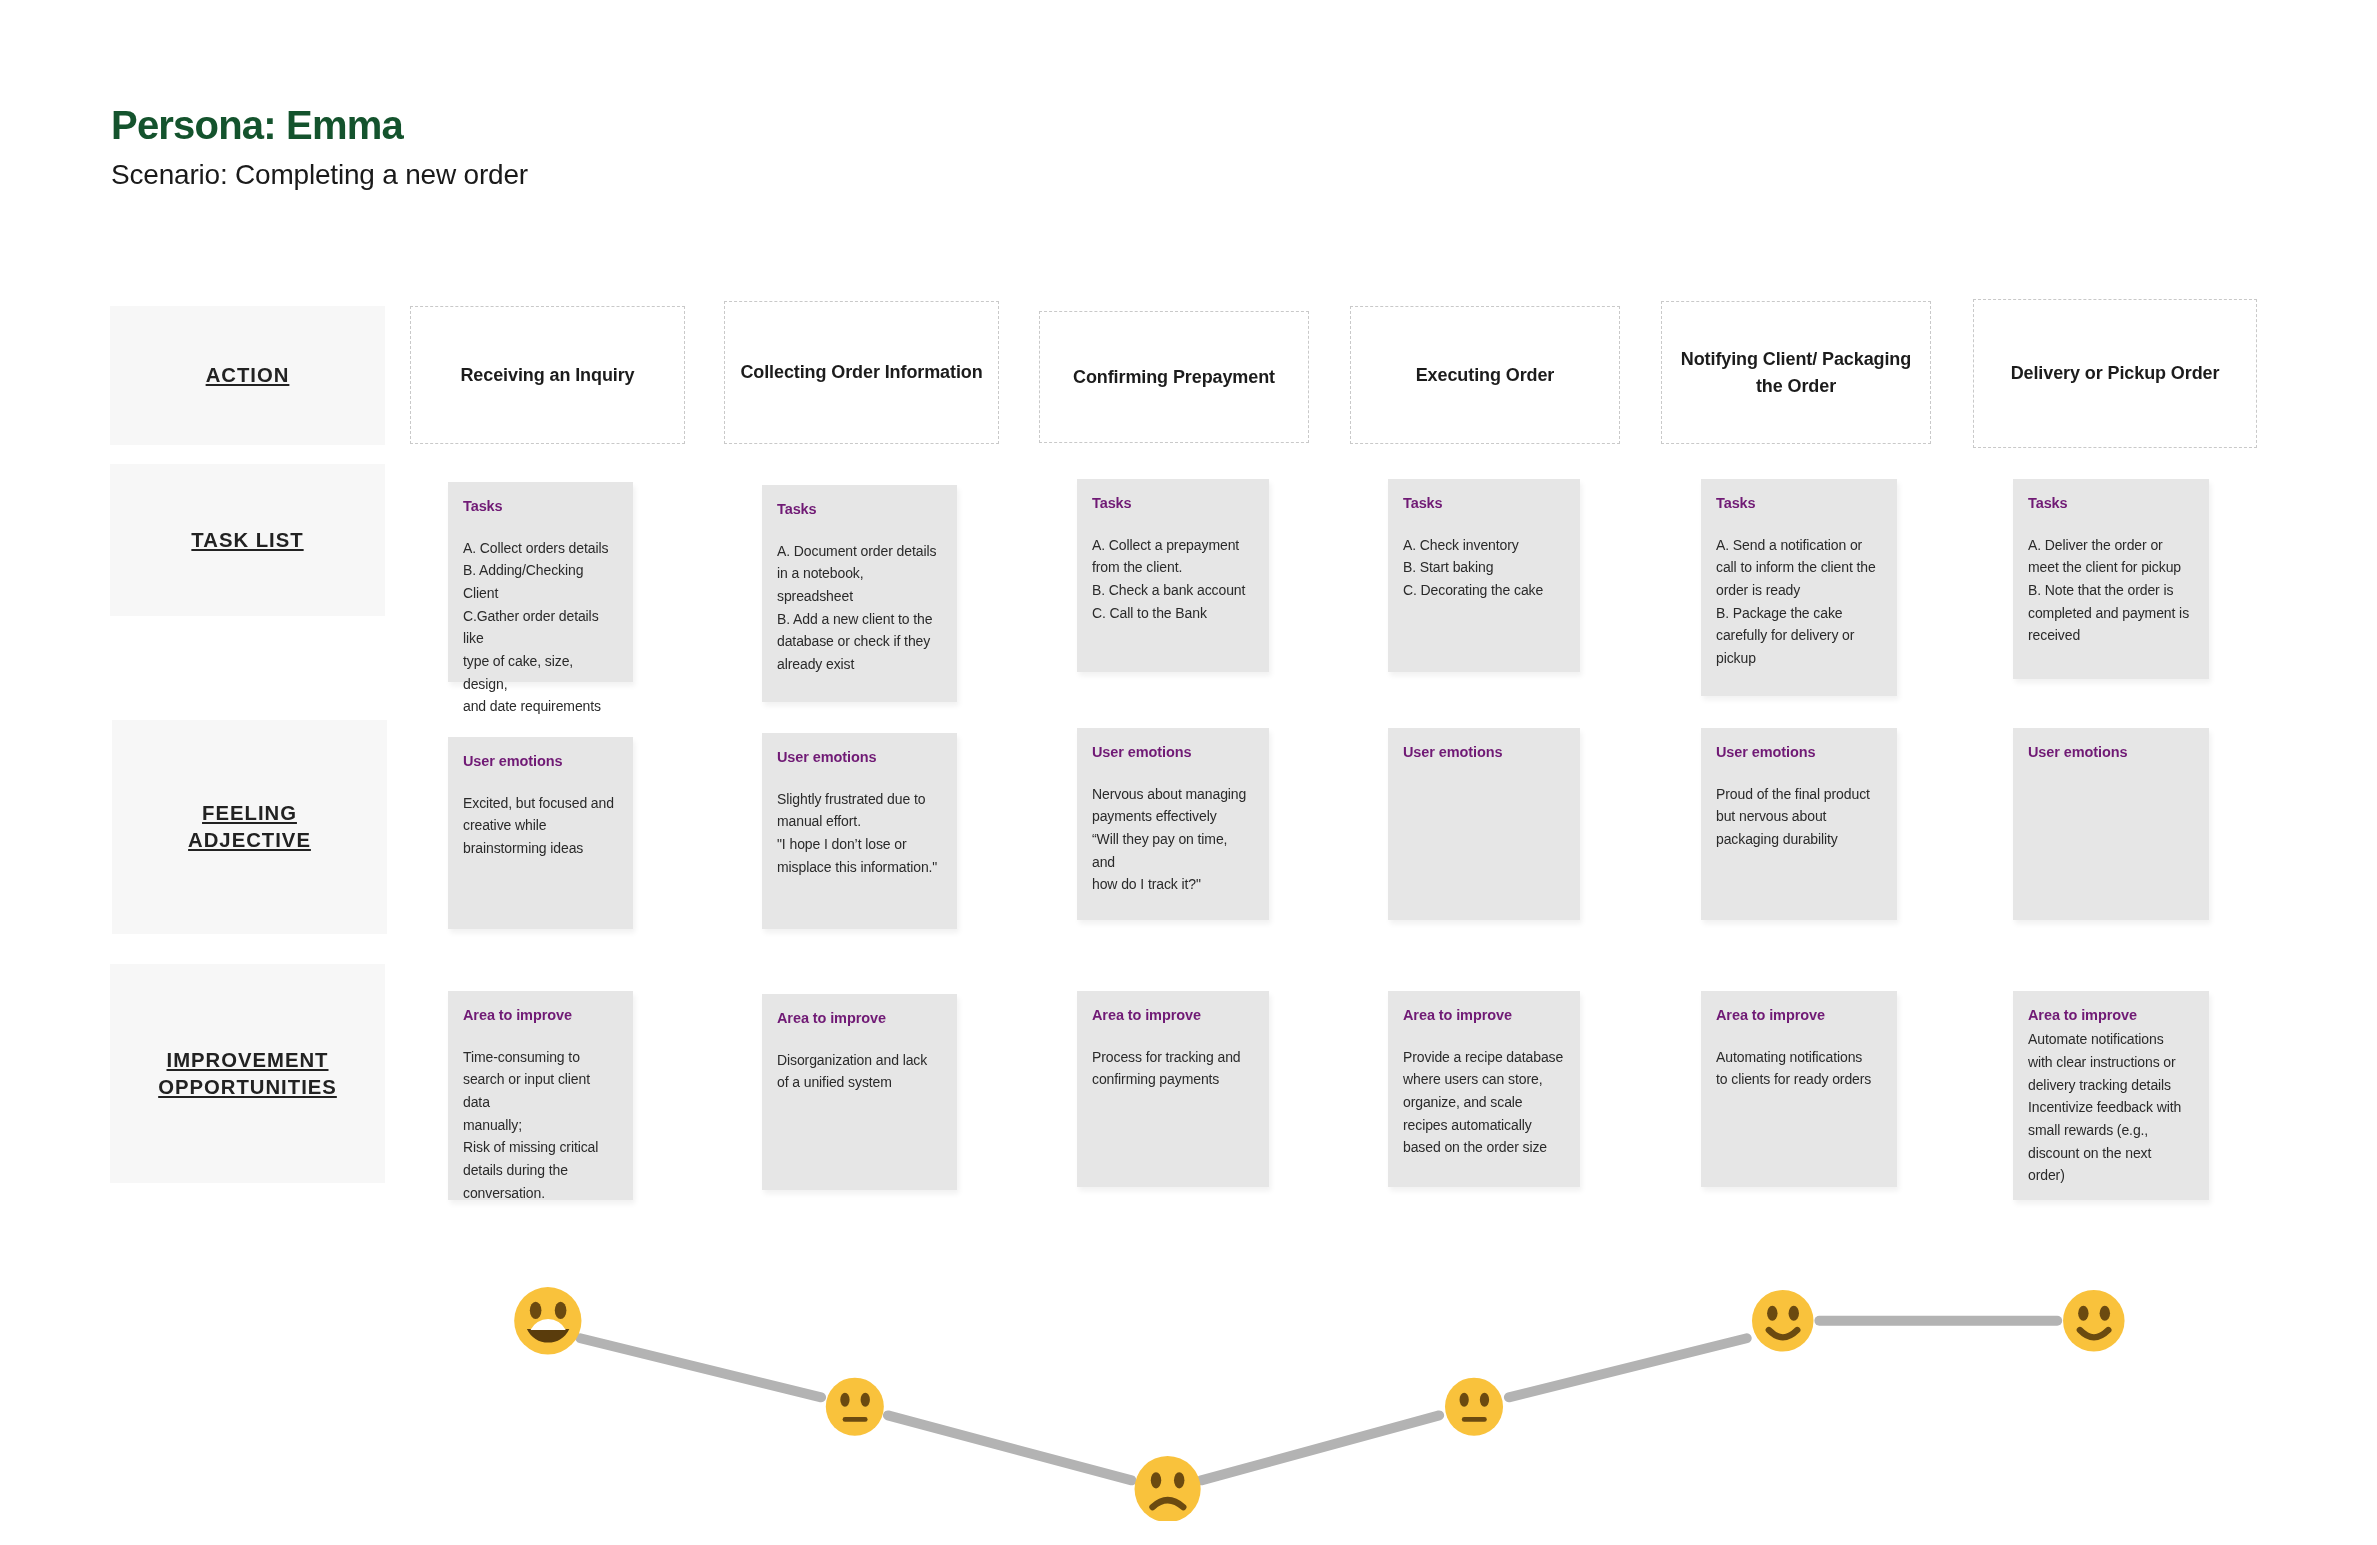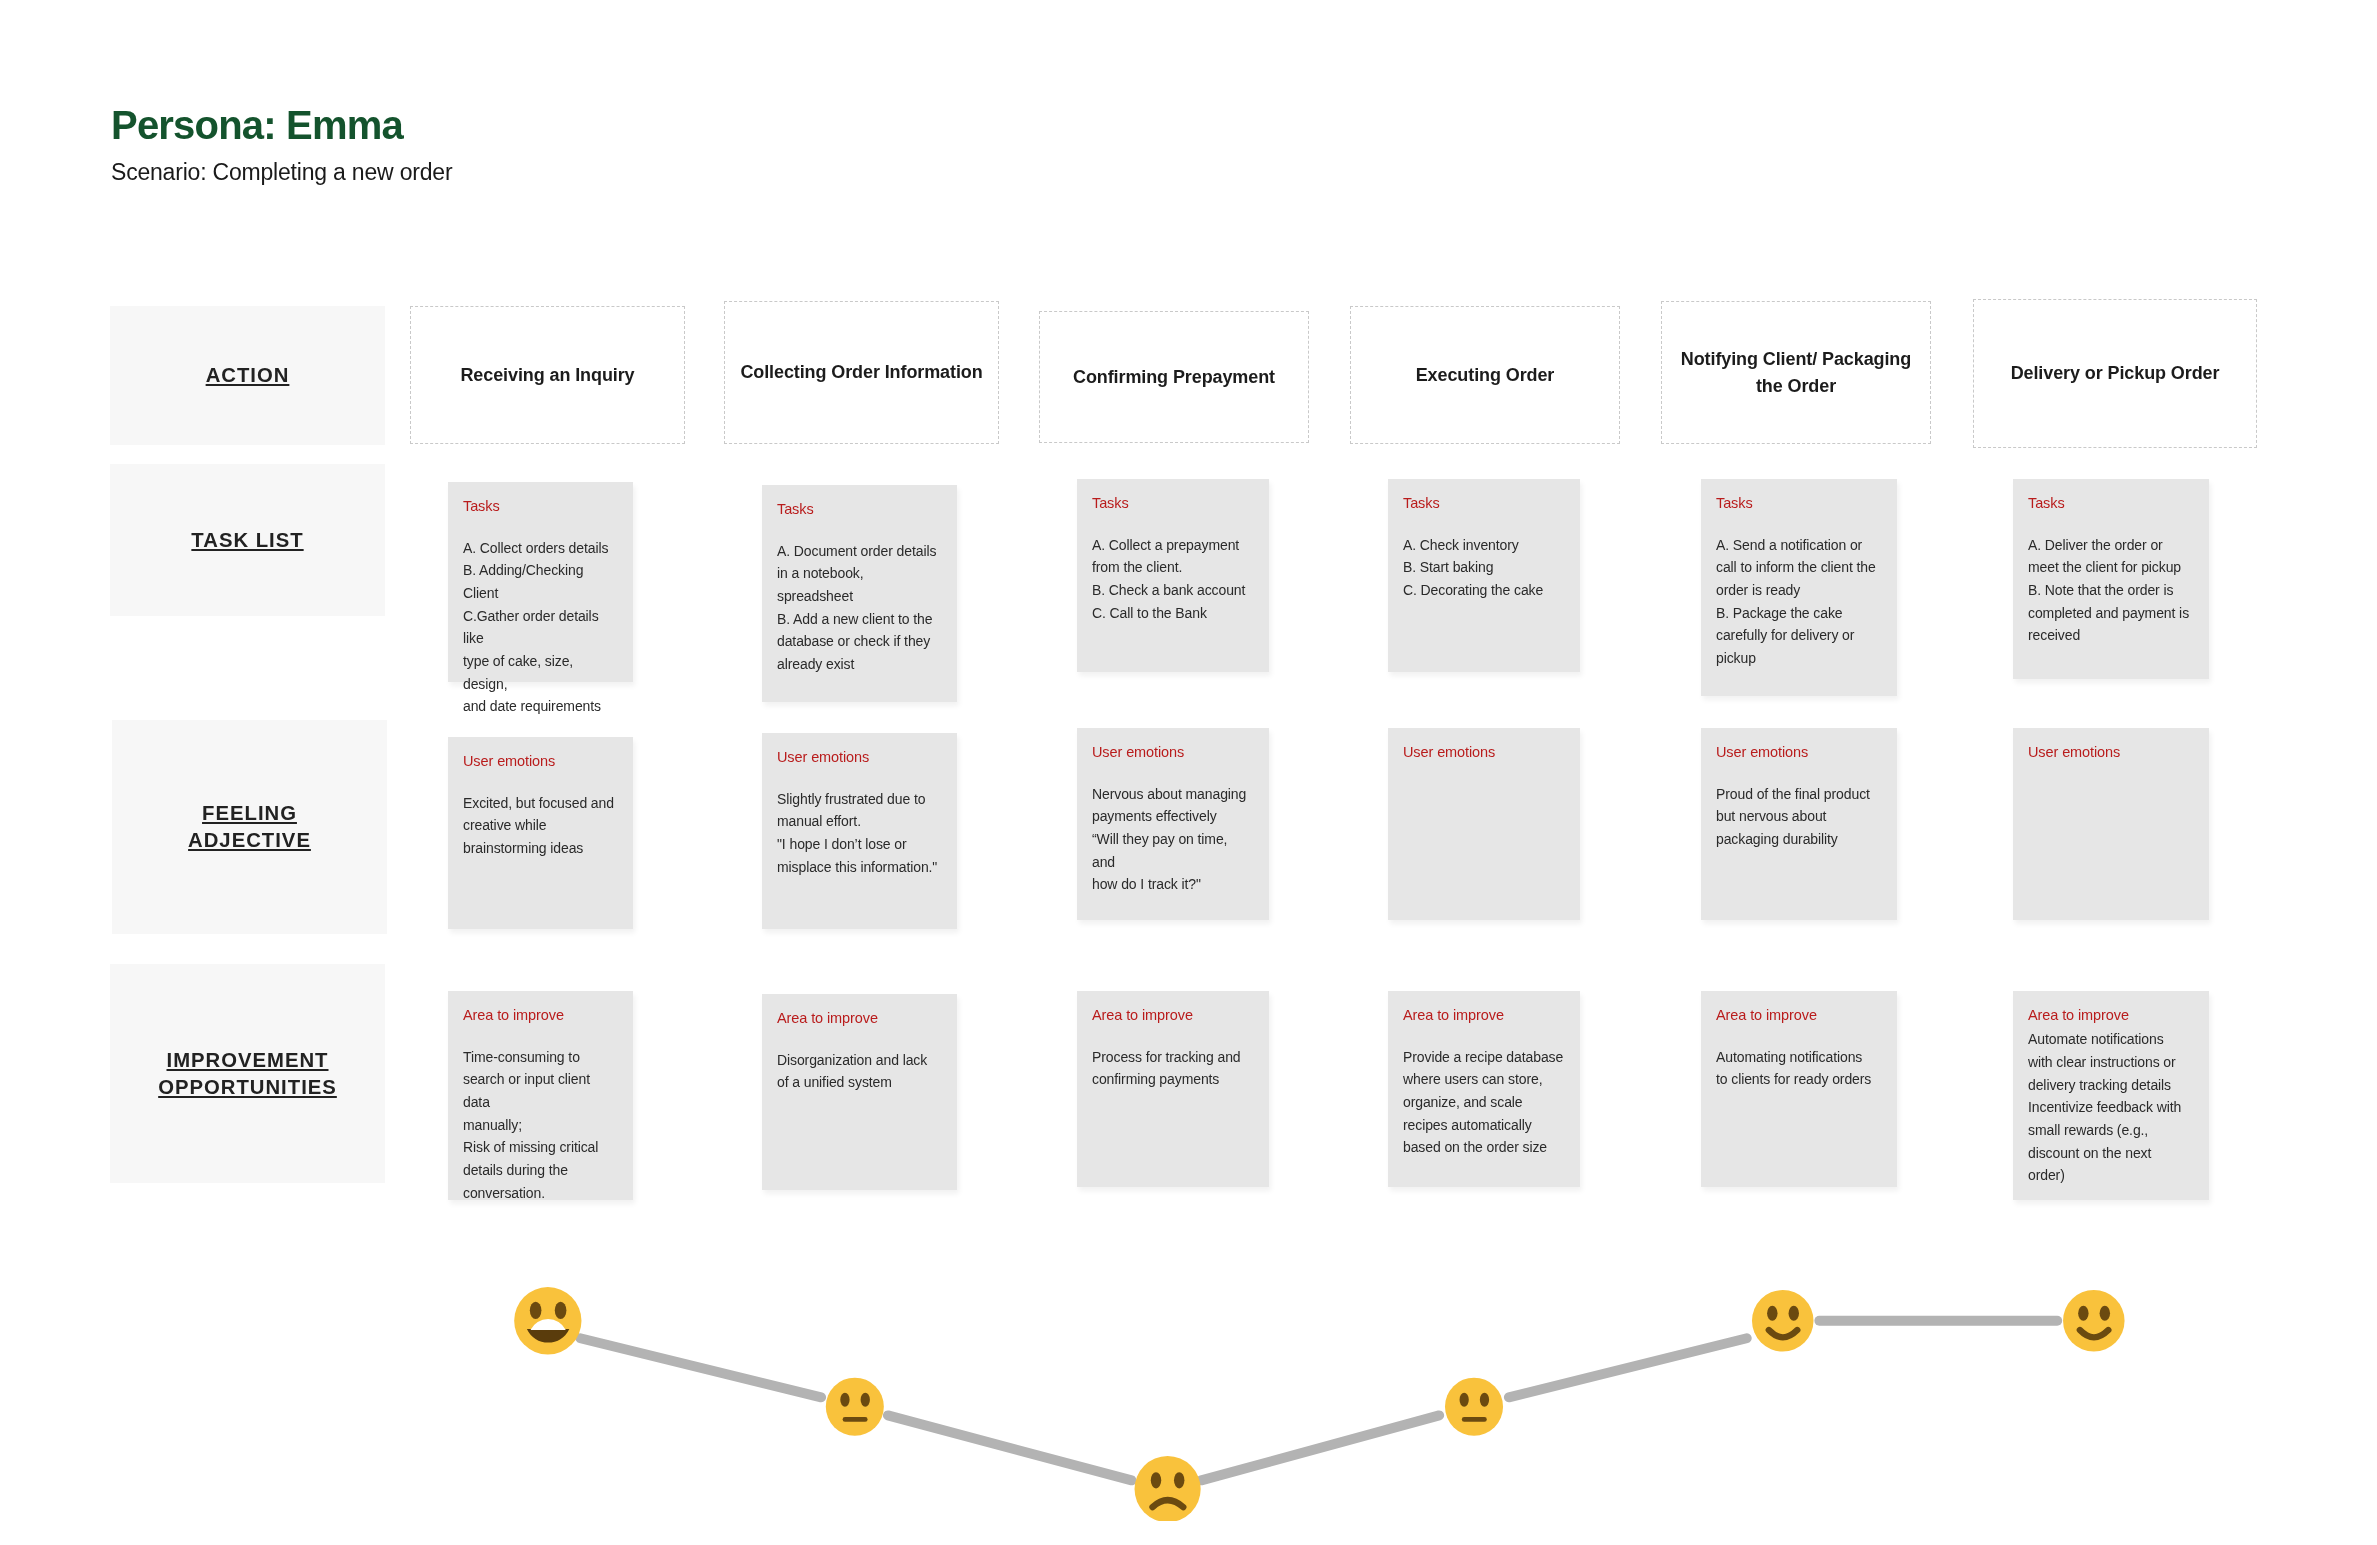--- a/index.html
+++ b/index.html
@@ -24,21 +24,21 @@
   .header { position: absolute; left: 111px; top: 104px; }
   .persona-title {
     font-size: 40px;
     font-weight: 700;
     letter-spacing: -0.8px;
     line-height: 1.05;
     color: #14532d;
   }
   .scenario-line {
     margin-top: 13.4px;
-    font-size: 23px;
+    font-size: 28px;
     font-weight: 400;
     letter-spacing: -0.2px;
     color: #1a1a1a;
   }
 
   
   .grid { position: absolute; left: 0; top: 0; width: 2377px; height: 1545px; }
 
   .rowlabel {
     position: absolute;
@@ -74,22 +74,22 @@
   }
 
   .note {
     position: absolute;
     background: #e6e6e6;
     box-shadow: 2.3px 3.5px 5.2px rgba(0,0,0,0.055);
     padding: 16.3px 15px 11.6px 15px;
   }
   .note-head {
     font-size: 14.5px;
-    font-weight: 400;
-    color: #b91c1c;
+    font-weight: 700;
+    color: #701a75;
     letter-spacing: -0.1px;
     margin-bottom: 21px;
     line-height: 1.2;
   }
   .note-head.tight { margin-bottom: 3.5px; }
   .note-body {
     font-size: 14px;
     font-weight: 400;
     line-height: 1.62;
     color: #2a2a2a;

